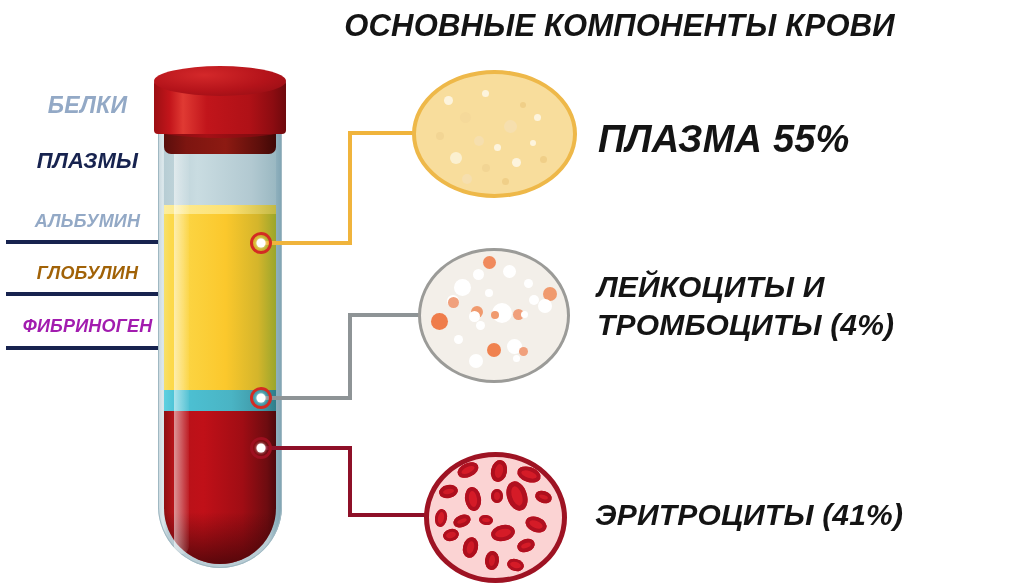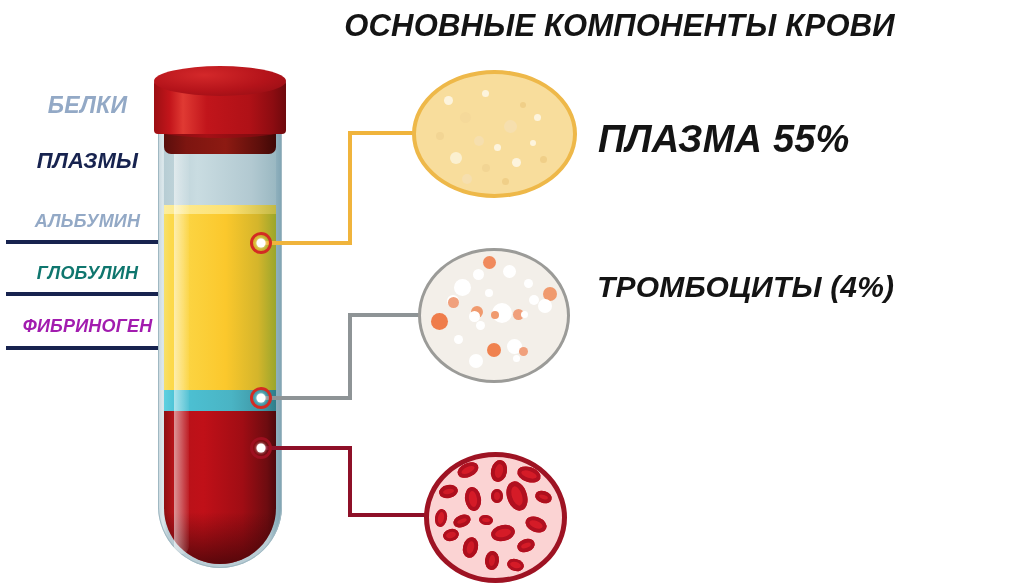--- a/index.html
+++ b/index.html
@@ -36,21 +36,21 @@
     width: 175px;
     left: 0;
     text-align: center;
     font-weight: bold;
     letter-spacing: 0.2px;
   }
   #lbl-belki    { top: 92px;  font-size: 23px; color: #93a9c6; }
   #lbl-frakcii  { top: 120px; font-size: 22px; color: #17234f; }
   #lbl-plazmy   { top: 148px; font-size: 22px; color: #17234f; }
   #lbl-albumin  { top: 211px; font-size: 18px; color: #93a9c6; }
-  #lbl-globulin { top: 263px; font-size: 18px; color: #0f766e; }
+  #lbl-globulin { top: 263px; font-size: 18px; color: #a16207; }
   #lbl-fibrin   { top: 316px; font-size: 18px; color: #a21caf; }
 
   .rule {
     left: 6px;
     width: 166px;
     height: 4px;
     background: #17234f;
   }
   #rule-1 { top: 240px; }
   #rule-2 { top: 292px; }
@@ -325,16 +325,18 @@
     <span class="blob" style="left:14px; top:72px; width:16px; height:12px; background:#cf1a26; transform:rotate(-14deg); box-shadow: inset 0 0 0 3px #ad0f1d;"></span>
     <span class="blob" style="left:62px; top:68px; width:24px; height:16px; background:#d51b27; transform:rotate(-12deg); box-shadow: inset 0 0 0 4px #b01020;"></span>
     <span class="blob" style="left:34px; top:80px; width:15px; height:21px; background:#cf1a26; transform:rotate(14deg); box-shadow: inset 0 0 0 4px #ad0f1d;"></span>
     <span class="blob" style="left:88px; top:82px; width:18px; height:13px; background:#d51b27; transform:rotate(-20deg); box-shadow: inset 0 0 0 4px #b01020;"></span>
     <span class="blob" style="left:56px; top:94px; width:14px; height:19px; background:#cf1a26; transform:rotate(6deg); box-shadow: inset 0 0 0 4px #ad0f1d;"></span>
     <span class="blob" style="left:78px; top:102px; width:17px; height:12px; background:#d51b27; transform:rotate(16deg); box-shadow: inset 0 0 0 3px #b01020;"></span>
   </div>
 
   <div class="abs right-label" id="r-plasma">ПЛАЗМА 55%</div>
   <div class="abs right-label" id="r-white">
+    <div>ЛЕЙКОЦИТЫ И</div>
     <div>ТРОМБОЦИТЫ (4%)</div>
   </div>
+  <div class="abs right-label" id="r-rbc">ЭРИТРОЦИТЫ (41%)</div>
 
 </div>
 
 </body></html>

